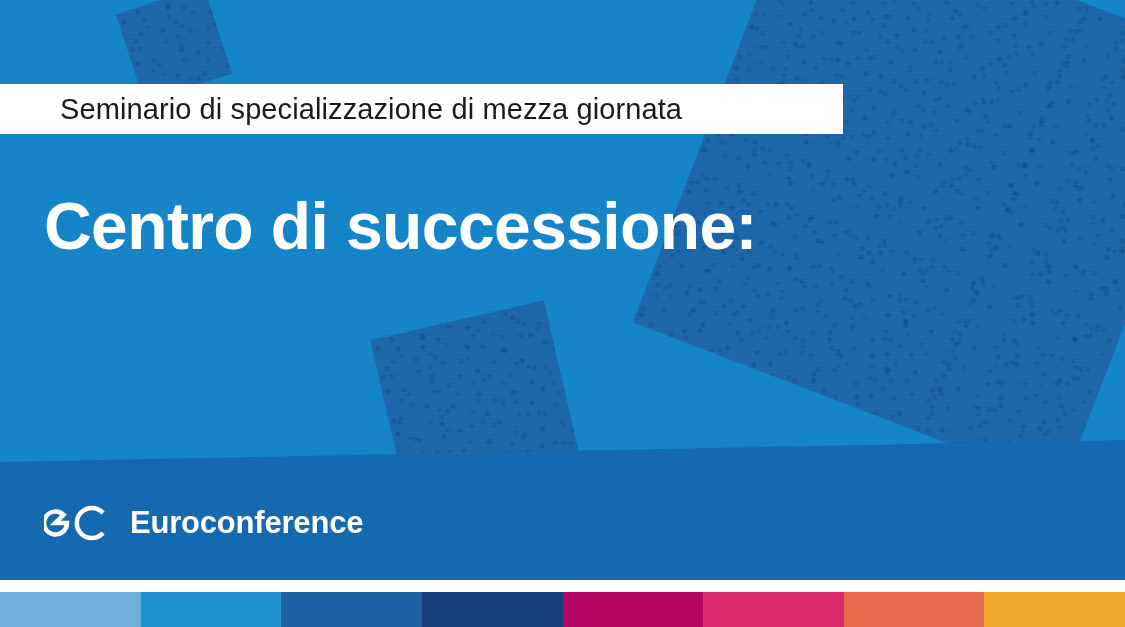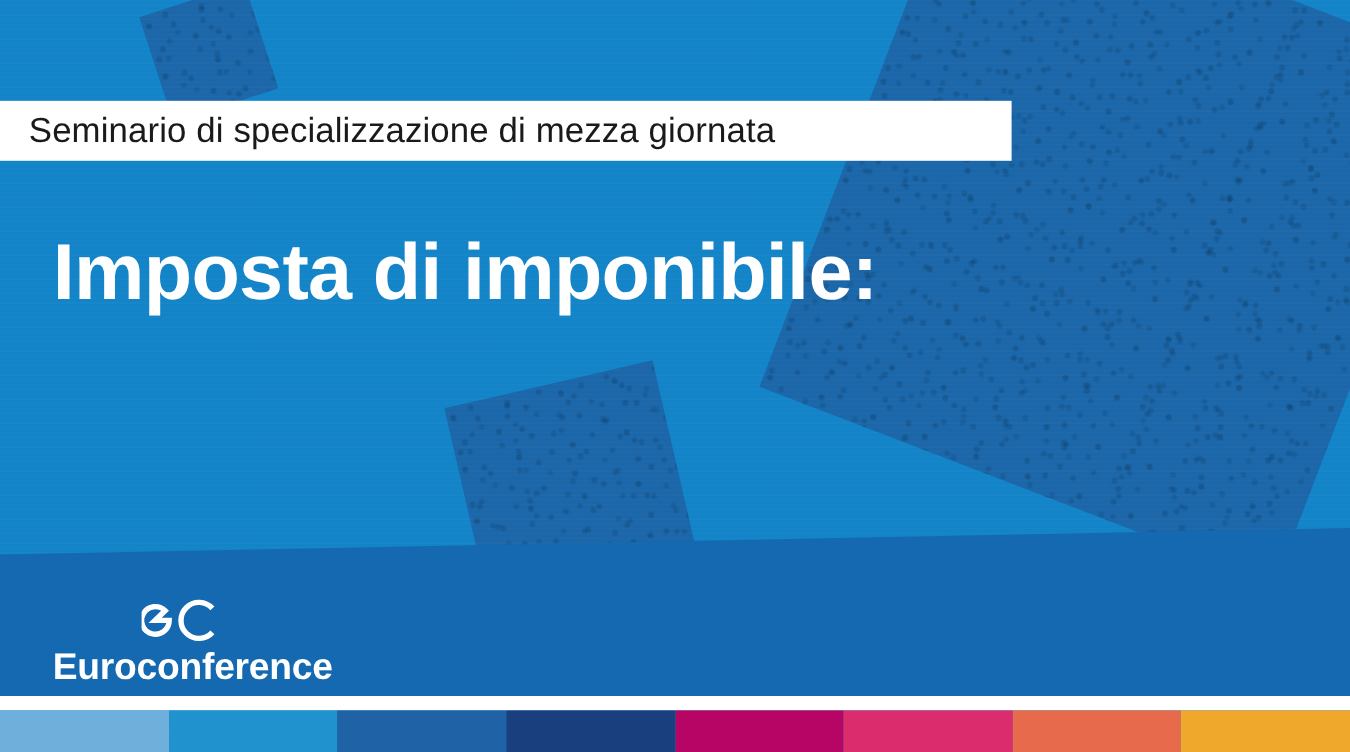--- a/index.html
+++ b/index.html
@@ -70,21 +70,21 @@
   }
 
   
   #subtitle-banner{
     position:absolute;
     left:0;top:84px;
     width:843px;height:50px;
     background:#ffffff;
     display:flex;align-items:center;
     box-sizing:border-box;
-    padding-left:24px;
+    padding-left:60px;
   }
   #subtitle-text{
     color:#1a1a1a;
     font-size:29px;
     line-height:1;
     letter-spacing:.1px;
     white-space:nowrap;
   }
 
   
@@ -108,21 +108,20 @@
     background:#1569b0;
     clip-path:polygon(0 22px, 1125px 0, 1125px 140px, 0 140px);
   }
 
   
   #logo{
     position:absolute;
     left:44px;top:494px;
     display:flex;align-items:center;
     height:58px;
-    flex-direction:column;
   }
   #logo-mark{
     width:72px;height:46px;
     margin-right:14px;
     flex:0 0 auto;
   }
   #logo-words{
     display:flex;flex-direction:column;
     justify-content:center;
   }
@@ -165,21 +164,21 @@
   <div class="sq" id="sq-big"></div>
   <div class="sq" id="sq-small-top"></div>
   <div class="sq" id="sq-mid"></div>
   <div id="bg-texture"></div>
 
   <div id="subtitle-banner">
     <span id="subtitle-text">Seminario di specializzazione di mezza giornata</span>
   </div>
 
   <h1 id="title">
-    <span class="tline">Imposta di imponibile:</span>
+    <span class="tline">Centro di successione:</span>
   </h1>
 
   <div id="footer-band"></div>
 
   <div id="logo">
     <svg id="logo-mark" viewBox="0 0 144 92">
 
       <path d="M46 46a23 23 0 1 1-6.8-16.3L22.5 46H46z" fill="none" stroke="#ffffff" stroke-width="9" stroke-linecap="square"></path>
 
       <path d="M118 26a30 30 0 1 0 0 40" fill="none" stroke="#ffffff" stroke-width="9" stroke-linecap="butt"></path>

